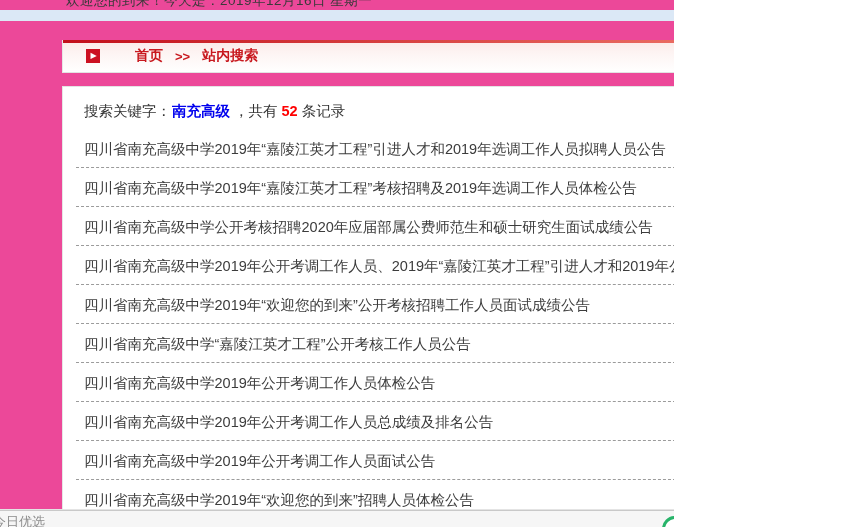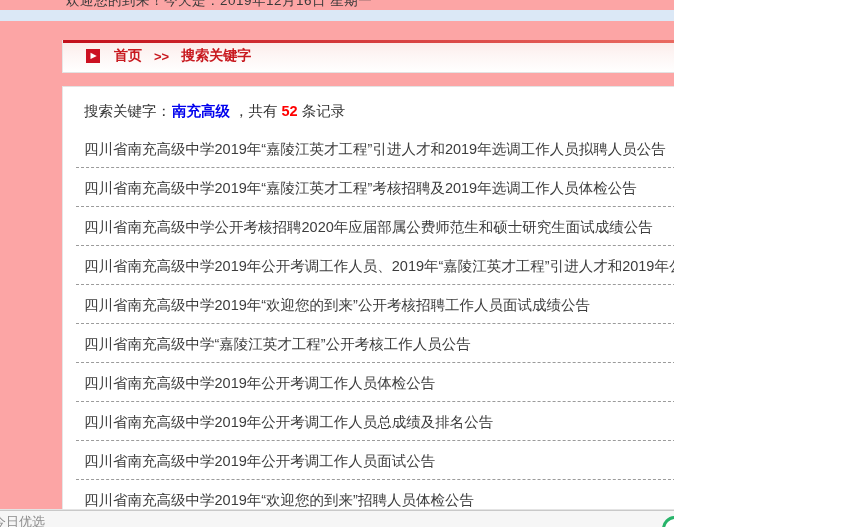--- a/index.html
+++ b/index.html
@@ -1,36 +1,36 @@
 <!DOCTYPE html>
 <html><head>
 <meta charset="utf-8">
 <style>
   * { margin:0; padding:0; box-sizing:border-box; }
   html,body { width:847px; height:527px; overflow:hidden; background:#ffffff;
     font-family:"Liberation Sans","DejaVu Sans",sans-serif; }
-  .stage { position:relative; width:674px; height:527px; overflow:hidden; background:#fca5a5; }
+  .stage { position:relative; width:674px; height:527px; overflow:hidden; background:#ec4899; }
 
   
   .welcome { position:absolute; top:-8px; left:66px; font-size:13.5px; color:#3a3a3a;
     white-space:nowrap; letter-spacing:0.5px; }
   .blue-band { position:absolute; top:10px; left:0; width:847px; height:11px; background:#dbe8f6; }
 
   
   .crumb-box { position:absolute; top:40px; left:62px; right:-2px; height:33px;
     border-left:1px solid #e6e6e6; border-right:1px solid #e6e6e6; border-bottom:1px solid #e3e3e3;
     background:linear-gradient(180deg,#fbe9e7 0%,#fdf4f3 40%,#ffffff 100%);
     display:flex; align-items:center; }
   .crumb-topline { position:absolute; top:0; left:0; right:0; height:3px;
     background:linear-gradient(to right,#c20f1b,#e96a61); }
   .crumb-icon { width:14px; height:14px; background:#cc1122; margin-left:23px;
     display:flex; align-items:center; justify-content:center; flex:0 0 auto; }
   .crumb-icon span { color:#fff; font-size:8px; line-height:1; transform:translateX(0.5px); }
   .crumb-link { color:#c8191f; font-size:14px; font-weight:bold; text-decoration:none; }
-  .crumb-home { margin-left:14px; }
+  .crumb-home { margin-left:35px; }
   .crumb-sep { color:#c8191f; font-size:13px; font-weight:bold; margin:0 12px; }
 
   
   .content-box { position:absolute; top:86px; left:62px; right:-2px; bottom:0;
     border-left:1px solid #e6e6e6; border-top:1px solid #e3e3e3; background:#fff; overflow:hidden; }
   .search-line { padding:15px 0 0 21px; font-size:14.5px; color:#333; }
   .kw { color:#0000ee; font-weight:bold; margin:0 4px 16px 1px; }
   .cnt { color:#ff0000; font-weight:bold; margin:0 4px; }
 
   .result-list { list-style:none; margin:8px 0 0 13px; }
@@ -53,21 +53,21 @@
   <div class="welcome">欢迎您的到来！今天是：2019年12月16日 星期一</div>
   <div class="blue-band"></div>
 
   <div class="crumb-box">
     <div class="crumb-topline"></div>
     <div class="crumb-icon">
         <span>▶</span>
       </div>
     <a class="crumb-link crumb-home" href="#">首页</a>
     <span class="crumb-sep">&gt;&gt;</span>
-    <a class="crumb-link" href="#">搜索关键字</a>
+    <a class="crumb-link" href="#">站内搜索</a>
   </div>
 
   <div class="content-box">
     <div class="search-line">
       <span>搜索关键字：</span><span class="kw">南充高级</span><span>，共有</span><span class="cnt">52</span><span>条记录</span>
     </div>
     <ul class="result-list">
       <li><a href="#">四川省南充高级中学2019年“嘉陵江英才工程”引进人才和2019年选调工作人员拟聘人员公告</a></li>
       <li><a href="#">四川省南充高级中学2019年“嘉陵江英才工程”考核招聘及2019年选调工作人员体检公告</a></li>
       <li><a href="#">四川省南充高级中学公开考核招聘2020年应届部属公费师范生和硕士研究生面试成绩公告</a></li>

